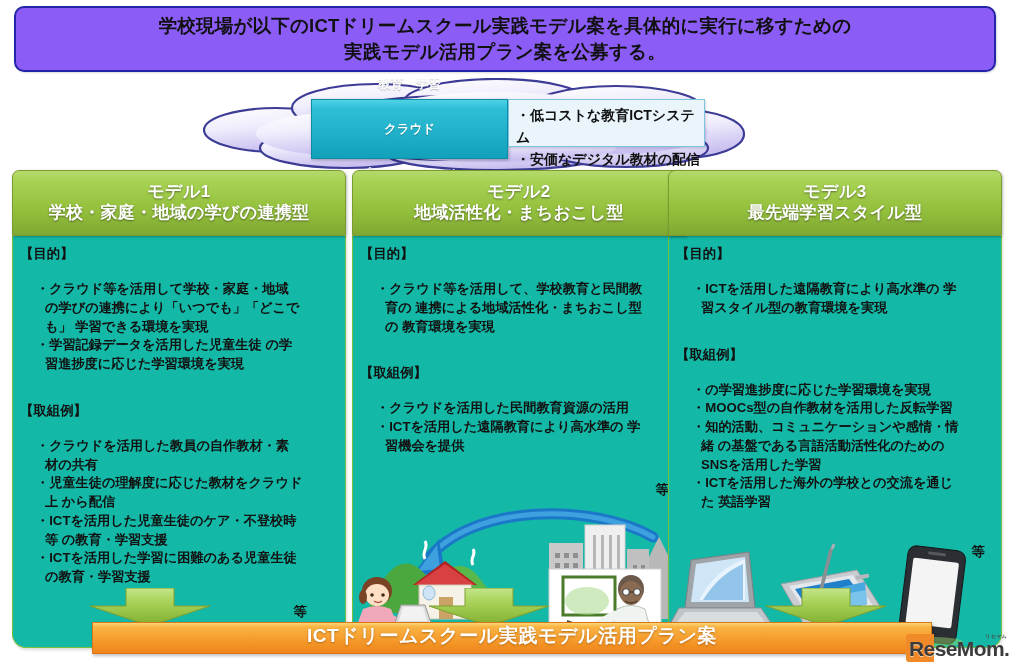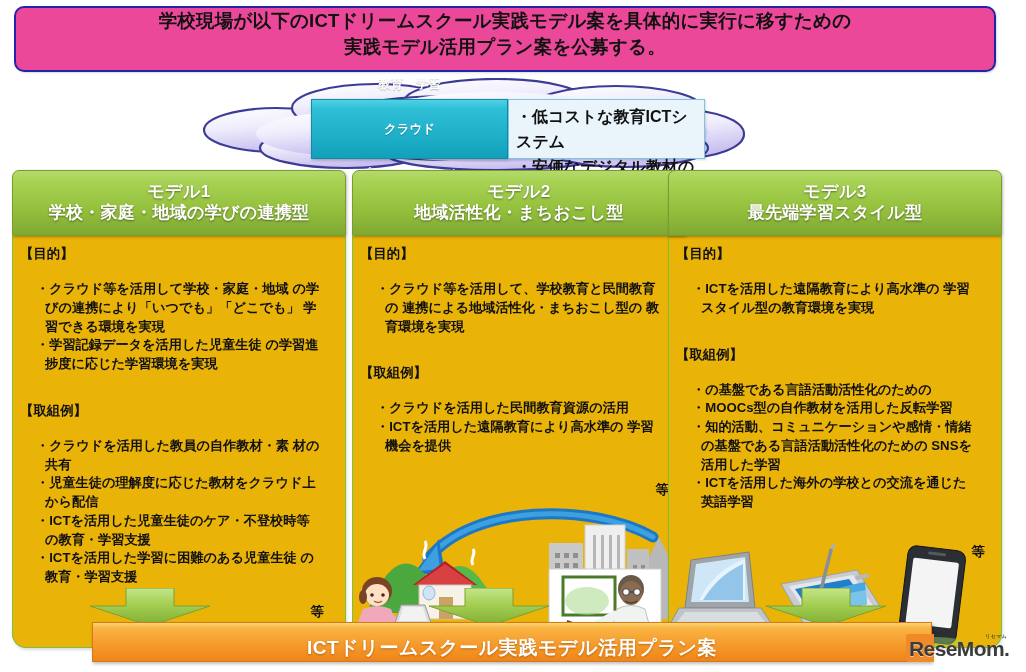--- a/index.html
+++ b/index.html
@@ -8,24 +8,24 @@
     background:#ffffff;
     font-family:"Liberation Sans","DejaVu Sans",sans-serif;
     overflow:hidden;
     position:relative;
   }
 
   
   #top-banner{
     position:absolute;left:14px;top:6px;width:982px;height:66px;
     box-sizing:border-box;
-    background:#ec4899;
+    background:#8b5cf6;
     border:2px solid #2424a8;
     border-radius:10px;
-    display:flex;justify-content:center;
+    display:flex;align-items:center;justify-content:center;
     text-align:center;
     box-shadow:1px 1px 2px rgba(0,0,0,.15);
   }
   #top-banner .bn-text{
     font-size:18.5px;font-weight:bold;color:#111;line-height:1.42;
     letter-spacing:.2px;
   }
 
   
   #cloud-wrap{position:absolute;left:196px;top:78px;width:550px;height:92px;}
@@ -36,26 +36,26 @@
     box-sizing:border-box;
     background:linear-gradient(180deg,#4fd2e6 0%,#2fc0d8 14%,#19a9c2 78%,#12a0ba 100%);
     border:1px solid #0e8da4;
     display:flex;flex-direction:column;align-items:center;justify-content:center;
     color:#fff;font-weight:bold;font-size:12.5px;line-height:1.45;
     text-shadow:0 1px 1px rgba(0,0,0,.25);
     box-shadow:1px 1px 3px rgba(0,0,0,.3);
     gap:27px;
   }
   #bullet-box{
-    position:absolute;left:508px;top:99px;width:197px;height:60px;
+    position:absolute;left:508px;top:99px;width:197px;height:48px;
     box-sizing:border-box;
     background:#e9f4fb;
     border:1px solid #7cc4e0;
     padding:5px 0 0 7px;
-    font-size:16px;font-weight:bold;color:#111;line-height:1.56;
+    font-size:14px;font-weight:bold;color:#111;line-height:1.56;
     box-shadow:1px 1px 2px rgba(0,0,0,.15);
   }
 
   
   .model{
     position:absolute;top:170px;width:334px;
     box-sizing:border-box;
   }
   #model-1{left:12px;}
   #model-2{left:352px;}
@@ -69,25 +69,25 @@
     display:flex;flex-direction:column;align-items:center;justify-content:center;
     color:#fff;text-shadow:0 1px 2px rgba(0,0,0,.45);
     box-shadow:1px 1px 3px rgba(0,0,0,.28);
     position:relative;z-index:2;
   }
   .model-head .m-num{font-size:17px;font-weight:bold;line-height:1.15;letter-spacing:.5px;}
   .model-head .m-title{font-size:17px;font-weight:bold;line-height:1.3;letter-spacing:.3px;}
 
   .model-body{
     box-sizing:border-box;
-    background:#eab308;
+    background:#14b8a6;
     border:1px solid #79c23c;
     border-top:none;
     border-radius:0 0 14px 14px;
-    padding:8px 7px 6px 7px;
+    padding:8px 24px 6px 7px;
     position:relative;
     box-shadow:1px 2px 3px rgba(0,0,0,.14);
   }
   #model-1 .model-body{height:412px;}
   #model-2 .model-body{height:412px;}
   #model-3 .model-body{height:412px;}
 
   .sec-label{font-size:13.4px;font-weight:bold;color:#111;line-height:1.5;}
   .sec-gap{height:11px;}
   ul.blist{list-style:none;margin:16px;padding:0;}
@@ -107,25 +107,25 @@
   .illus svg{display:block;position:absolute;}
 
   
   .down-arrow{position:absolute;top:588px;width:128px;height:40px;}
   #arrow-1{left:86px;}
   #arrow-2{left:425px;}
   #arrow-3{left:762px;}
 
   
   #bottom-bar{
-    position:absolute;left:92px;top:622px;width:840px;height:40px;
+    position:absolute;left:92px;top:622px;width:840px;height:32px;
     box-sizing:border-box;
     background:linear-gradient(180deg,#fbd775 0%,#f9b443 13%,#f59a2b 58%,#ef8518 100%);
     border:1px solid #d9771a;
-    display:flex;align-items:flex-end;justify-content:center;
+    display:flex;align-items:flex-start;justify-content:center;
     box-shadow:1px 2px 3px rgba(0,0,0,.25);
   }
   #bottom-bar .bb-text{
     font-size:19px;font-weight:bold;color:#fff;letter-spacing:.6px;
     text-shadow:0 1px 2px rgba(120,60,0,.5);
   }
 
   
   #watermark{
     position:absolute;right:8px;top:632px;width:112px;height:34px;
@@ -335,21 +335,21 @@
     <div class="m-title">最先端学習スタイル型</div>
   </div>
   <div class="model-body">
     <div class="sec-label">【目的】</div>
     <ul class="blist">
       <li>ICTを活用した遠隔教育により高水準の 学習スタイル型の教育環境を実現</li>
     </ul>
     <div class="sec-gap"></div>
     <div class="sec-label">【取組例】</div>
     <ul class="blist">
-      <li>の基盤である言語活動活性化のための</li>
+      <li>の学習進捗度に応じた学習環境を実現</li>
       <li>MOOCs型の自作教材を活用した反転学習</li>
       <li>知的活動、コミュニケーションや感情・情緒 の基盤である言語活動活性化のための SNSを活用した学習</li>
       <li>ICTを活用した海外の学校との交流を通じた 英語学習</li>
     </ul>
     <div class="etc-abs" style="top:307px;">等</div>
 
     <div class="illus" style="height:105px;">
       <svg width="322" height="105" viewBox="0 0 322 105" aria-hidden="true" style="left:0;top:0;">
 
         <g>

